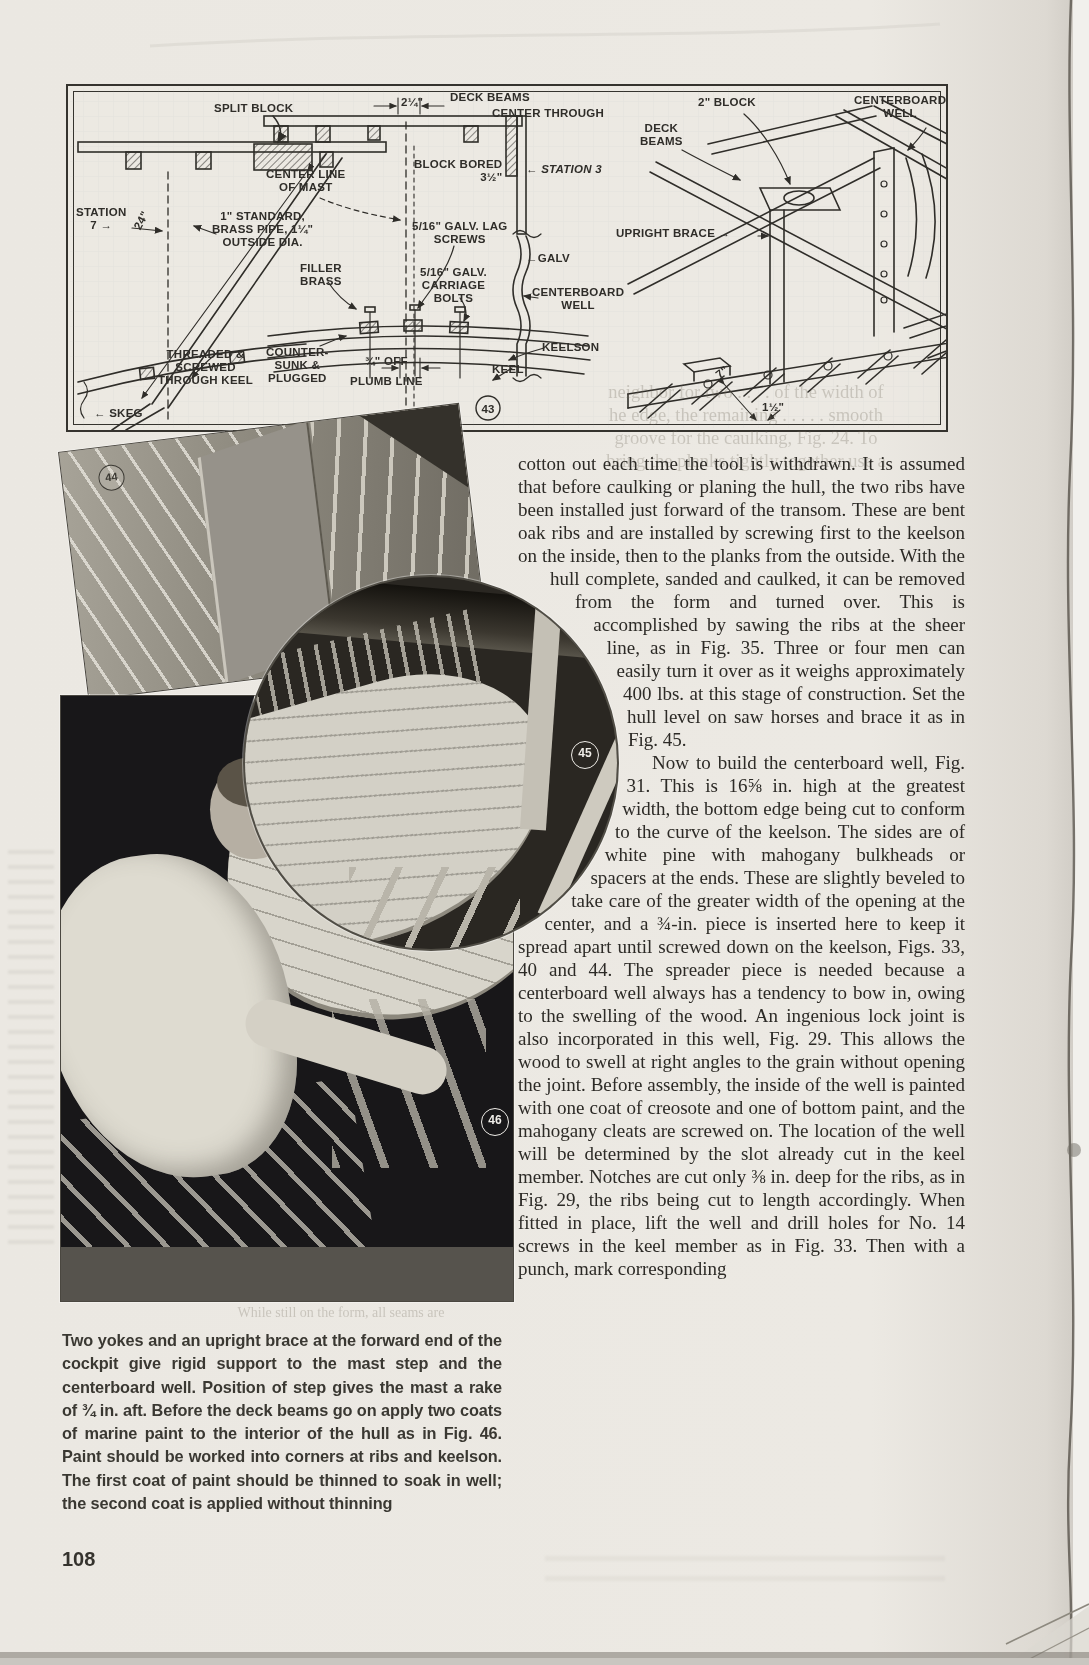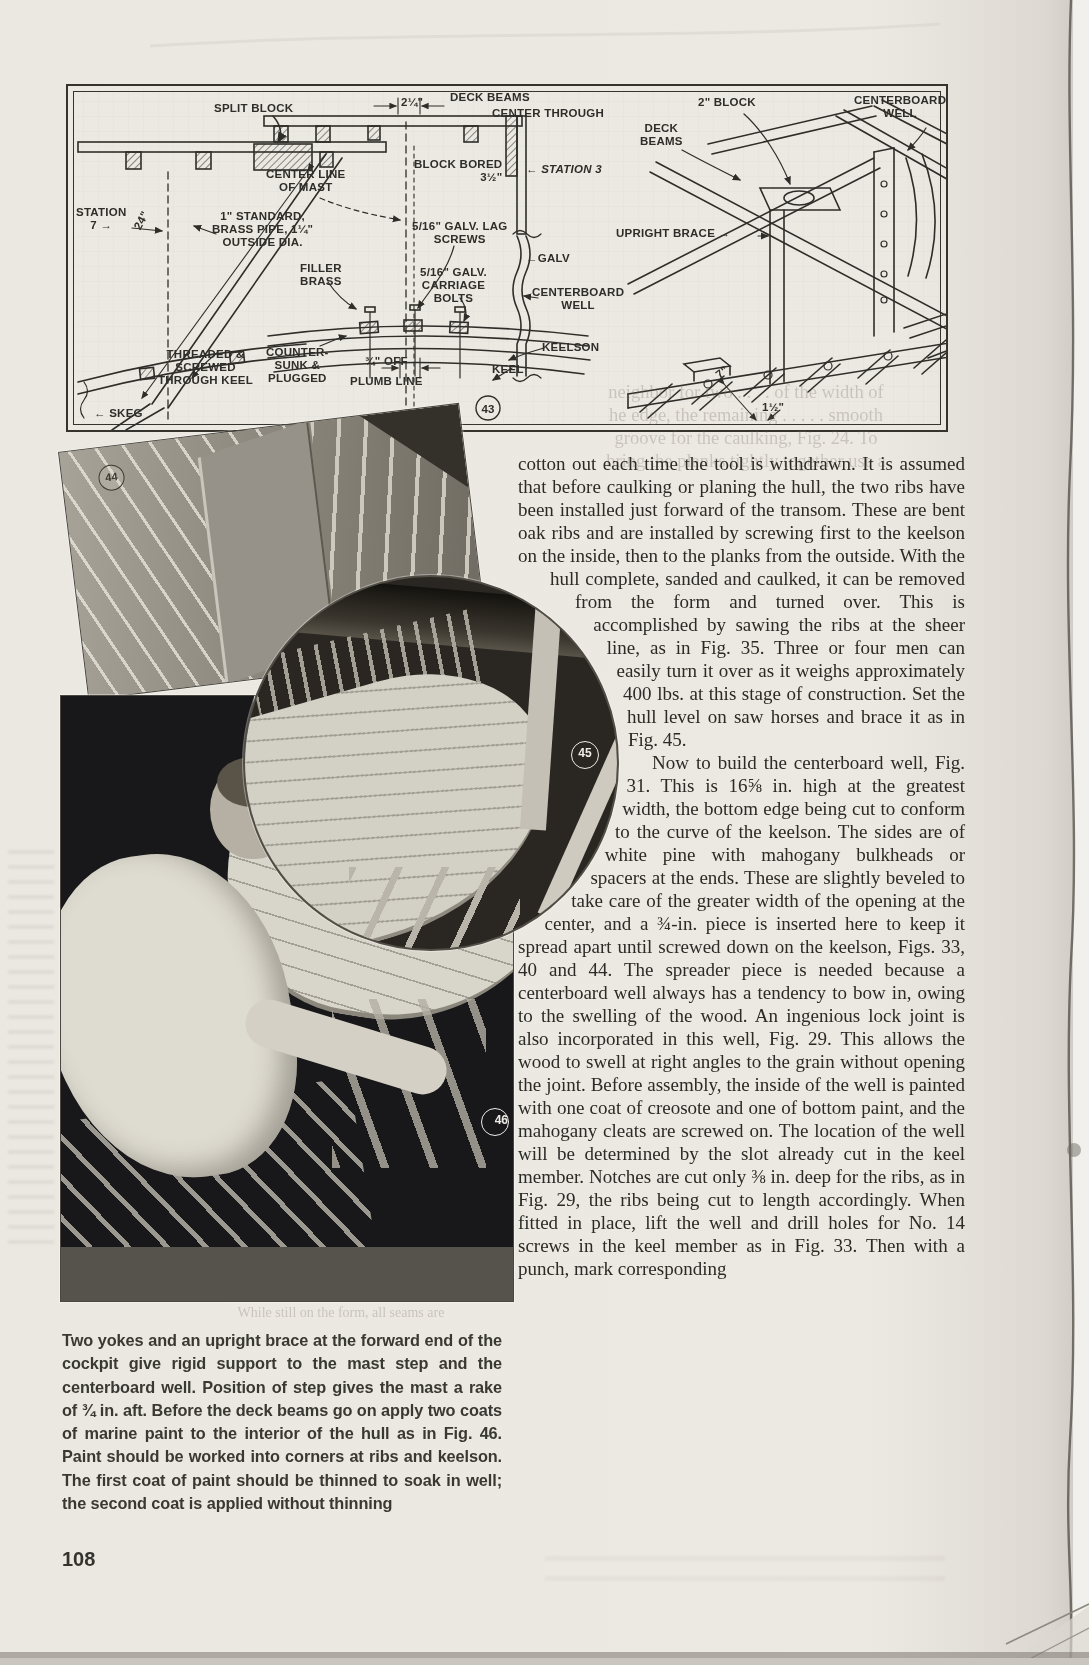--- a/index.html
+++ b/index.html
@@ -283,21 +283,21 @@
   </div>
 
   <div class="photo" id="photo46">
     <div class="hull"></div>
     <div class="stand"></div>
     <div class="ribs"></div>
     <div class="shirt"></div>
     <div class="head"></div>
     <div class="arm"></div>
     <div class="floor"></div>
-    <span class="figlab-light" style="left:420px;top:412px;text-align:right;">46</span>
+    <span class="figlab-light" style="left:420px;top:412px;">46</span>
   </div>
 
   <div class="photo" id="photo45">
     <div class="beam"></div>
     <div class="fence"></div>
     <div class="hull"></div>
     <div class="post"></div>
     <div class="brace"></div>
     <div class="legs"></div>
     <span class="figlab-light" style="left:326px;top:155px;margin-top:9px;">45</span>

